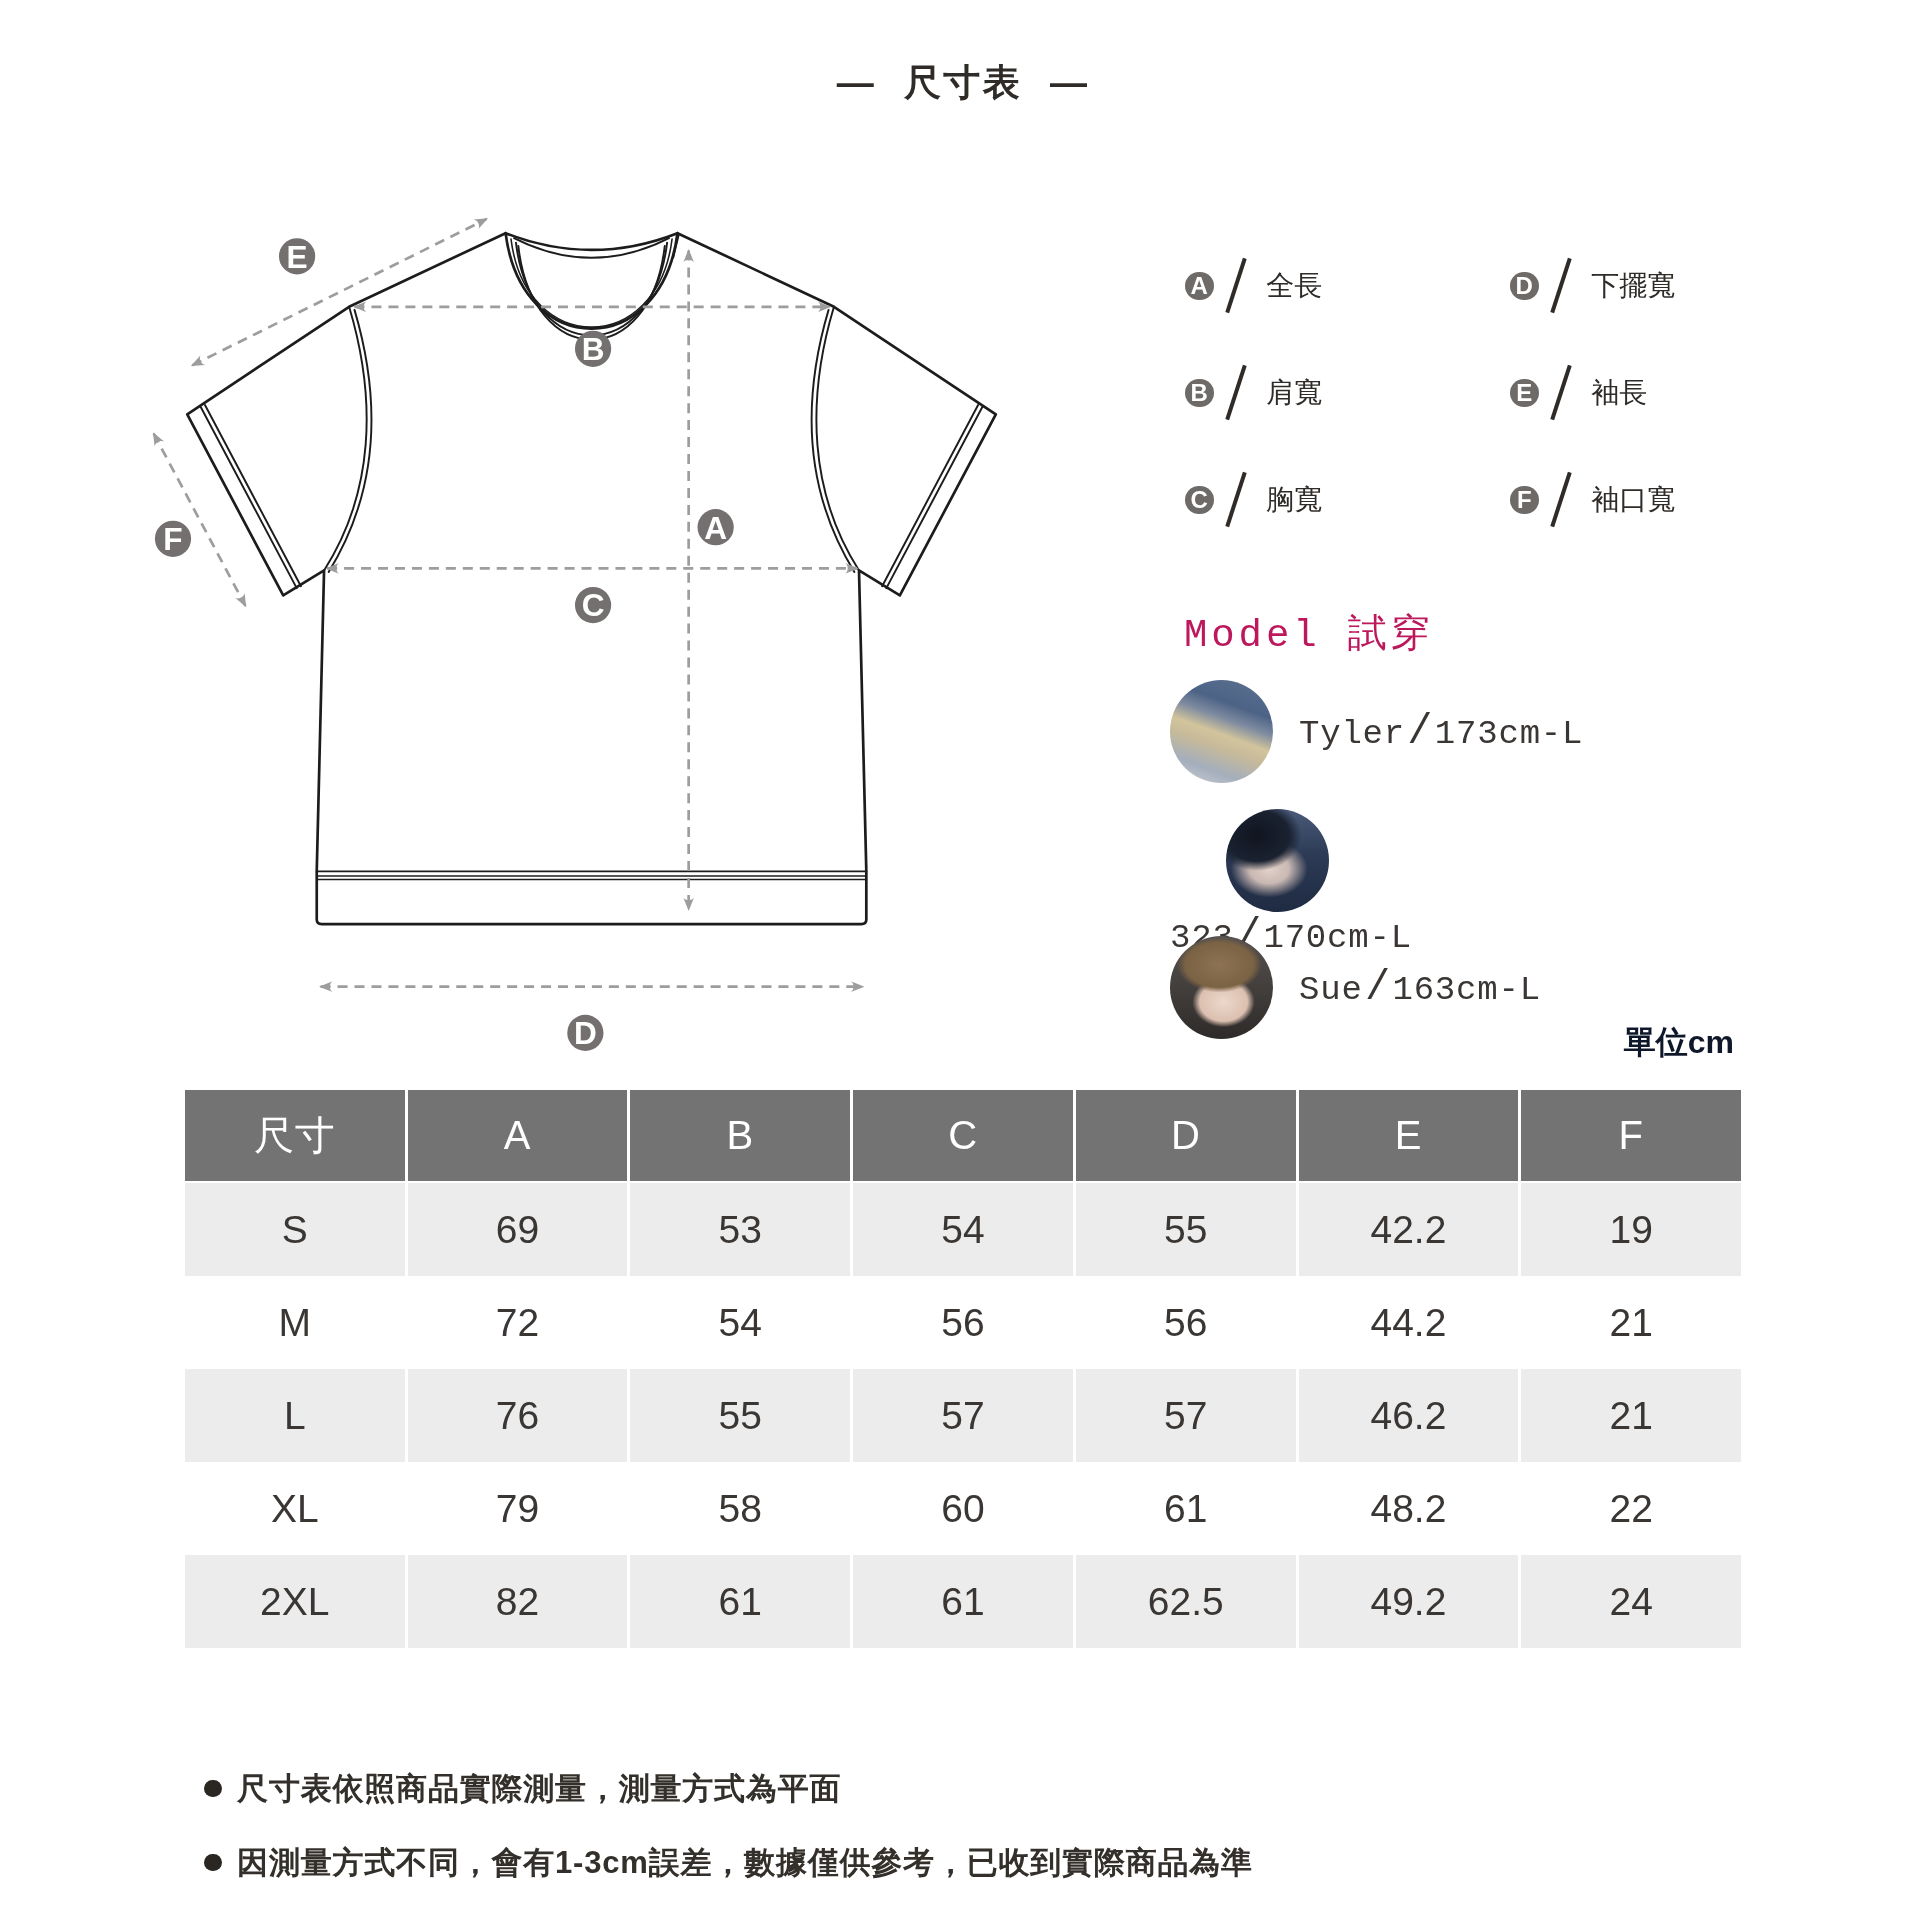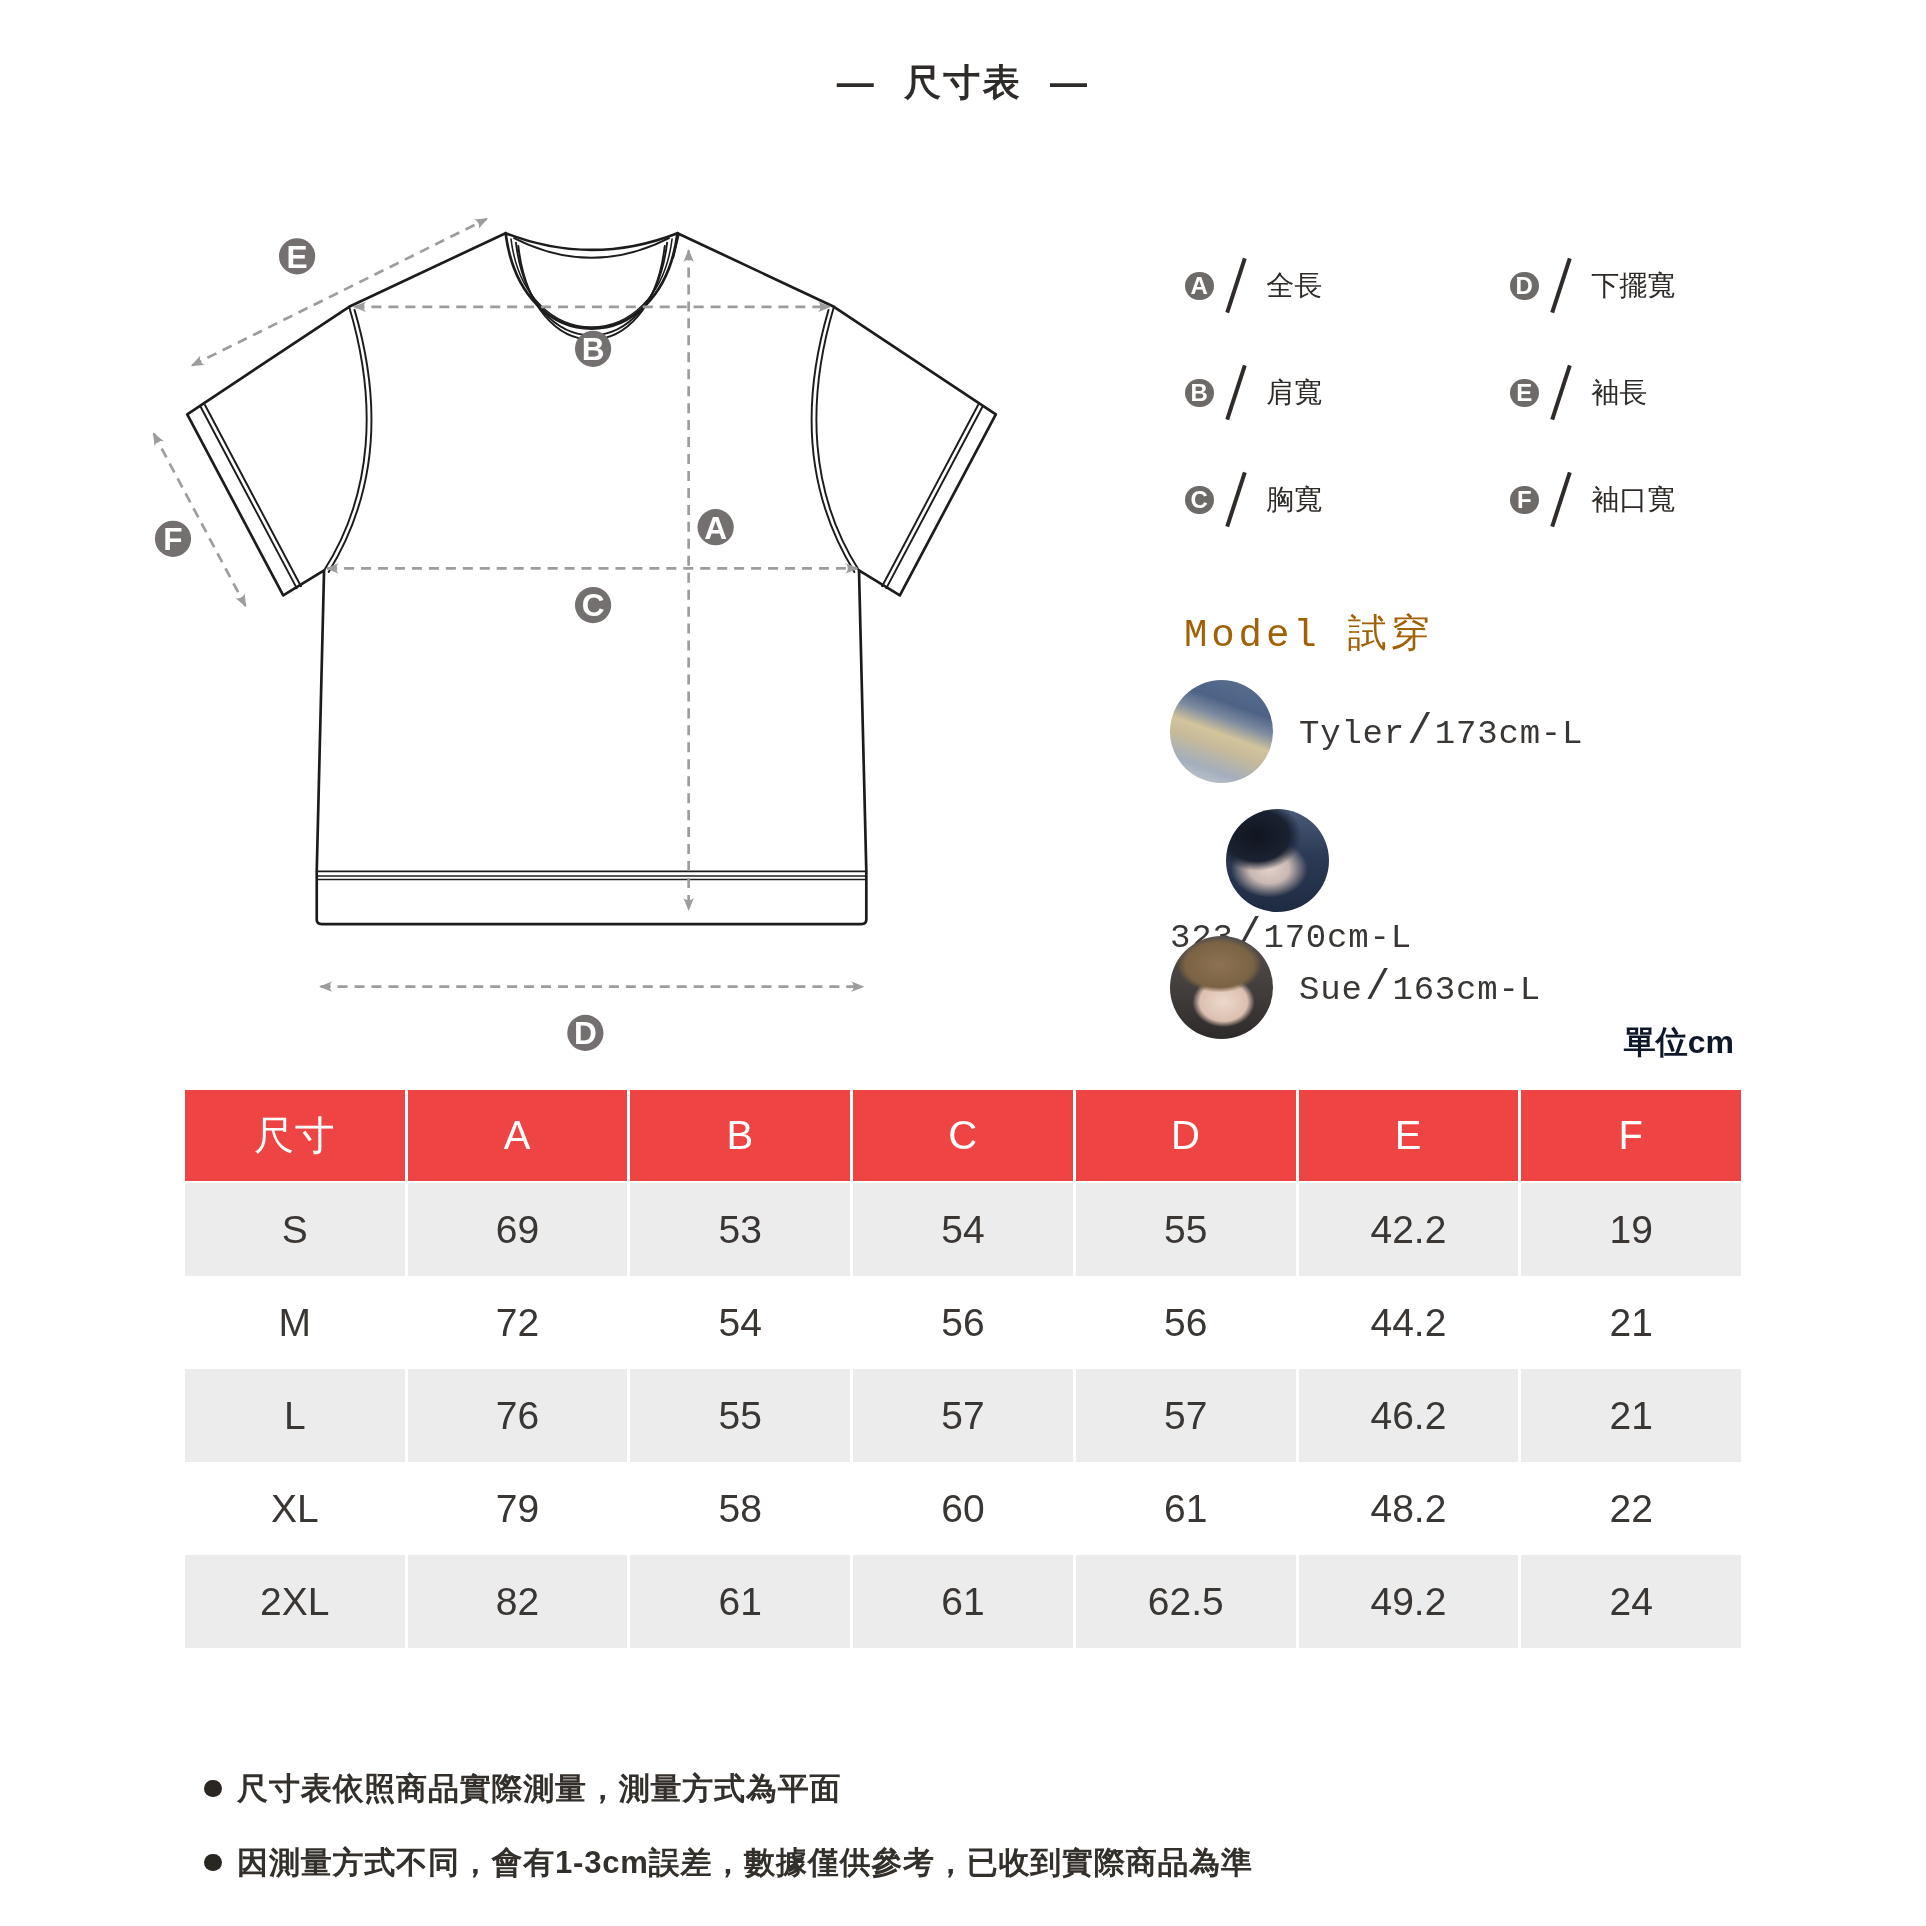--- a/index.html
+++ b/index.html
@@ -13,21 +13,21 @@
   
   .legend-item{display:flex;align-items:center;height:62px;}
   .legend-badge{width:28.5px;height:28.5px;border-radius:50%;background:#6e6a67;color:#fff;
                 display:flex;align-items:center;justify-content:center;
                 font-size:24px;font-weight:800;flex:0 0 auto;}
   .legend-slash{width:25px;height:62px;position:relative;margin:0 17px 0 10.8px;flex:0 0 auto;}
   .legend-slash::after{content:"";position:absolute;left:10px;top:2.3px;width:4.2px;height:57px;
                        background:#2f2b28;transform:rotate(18deg);}
   .legend-label{font-size:28px;font-weight:500;color:#2f2b28;white-space:nowrap;}
   
-  .model-title{font-size:39px;font-weight:500;color:#a16207;letter-spacing:3.9px;
+  .model-title{font-size:39px;font-weight:500;color:#be185d;letter-spacing:3.9px;
                font-family:"Liberation Mono","DejaVu Sans Mono",monospace;white-space:nowrap;}
   .model-item{display:flex;align-items:center;height:103px;}
   .model-avatar{width:103px;height:103px;border-radius:50%;flex:0 0 auto;margin-right:26px;}
   .avatar-tyler{background:linear-gradient(200deg,#5d7291 0%,#4d6386 28%,#7e8ba0 40%,
                 #d2c49c 52%,#c7ba9a 62%,#a4aebc 80%,#ccd1d6 100%);}
   .avatar-model-323{background:radial-gradient(70% 55% at 30% 26%,#10151f 0%,#1a2231 45%,rgba(26,34,49,0) 62%),
                     radial-gradient(60% 45% at 42% 58%,#e3d3cb 0%,#c9b8b3 32%,rgba(201,184,179,0) 62%),
                     linear-gradient(180deg,#4a5a78 0%,#2c3a55 45%,#1f2b42 100%);}
   .avatar-sue{background:radial-gradient(64% 42% at 48% 28%,#8d7352 0%,#7a6244 52%,rgba(122,98,68,0) 64%),
               radial-gradient(42% 34% at 52% 64%,#ecd8cb 0%,#dcc0b0 55%,rgba(220,192,176,0) 72%),
@@ -37,21 +37,21 @@
   .model-name{font-size:34px;letter-spacing:0.8px;}
   .model-sep{font-size:42px;margin:0 2.3px;}
   .model-spec{font-size:34px;letter-spacing:0.8px;}
   
   .unit-label{font-size:32px;font-weight:600;color:#0f172a;white-space:nowrap;}
   
   .size-table{left:185px;top:1090px;width:1556px;}
   .tbl-head{display:grid;grid-template-columns:repeat(7,1fr);column-gap:3.1px;margin-bottom:2.3px;}
   .tbl-body{display:grid;grid-template-columns:repeat(7,1fr);column-gap:3.1px;}
   .cell{display:flex;align-items:center;justify-content:center;}
-  .th{height:91px;background:#ef4444;color:#ffffff;font-size:40px;font-weight:500;letter-spacing:0.8px;}
+  .th{height:91px;background:#737373;color:#ffffff;font-size:40px;font-weight:500;letter-spacing:0.8px;}
   .td{height:93px;background:#ffffff;color:#3a3634;font-size:39px;font-weight:500;}
   .td.alt{background:#ececec;}
   
   .note-row{display:flex;align-items:center;height:33px;}
   .note-dot{width:17.7px;height:17.7px;border-radius:50%;background:#2a2622;margin-right:15.4px;flex:0 0 auto;}
   .note-text{font-size:31px;font-weight:600;color:#332f2b;white-space:nowrap;letter-spacing:0.8px;}
 </style>
 </head>
 <body>
 

